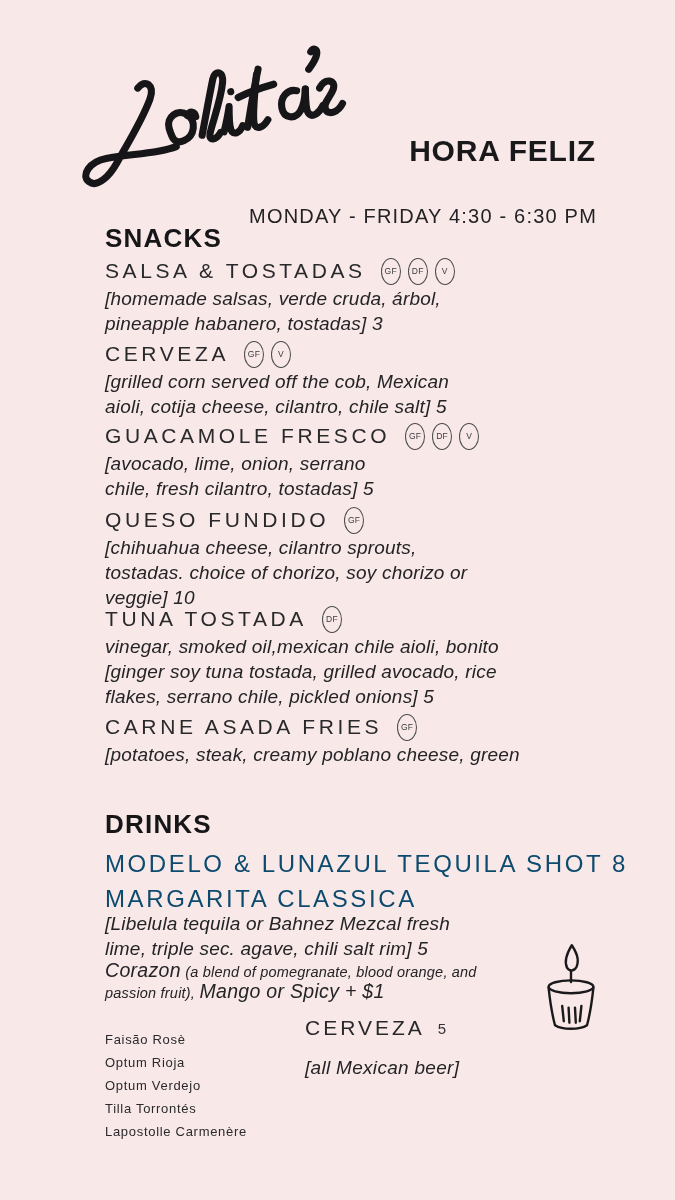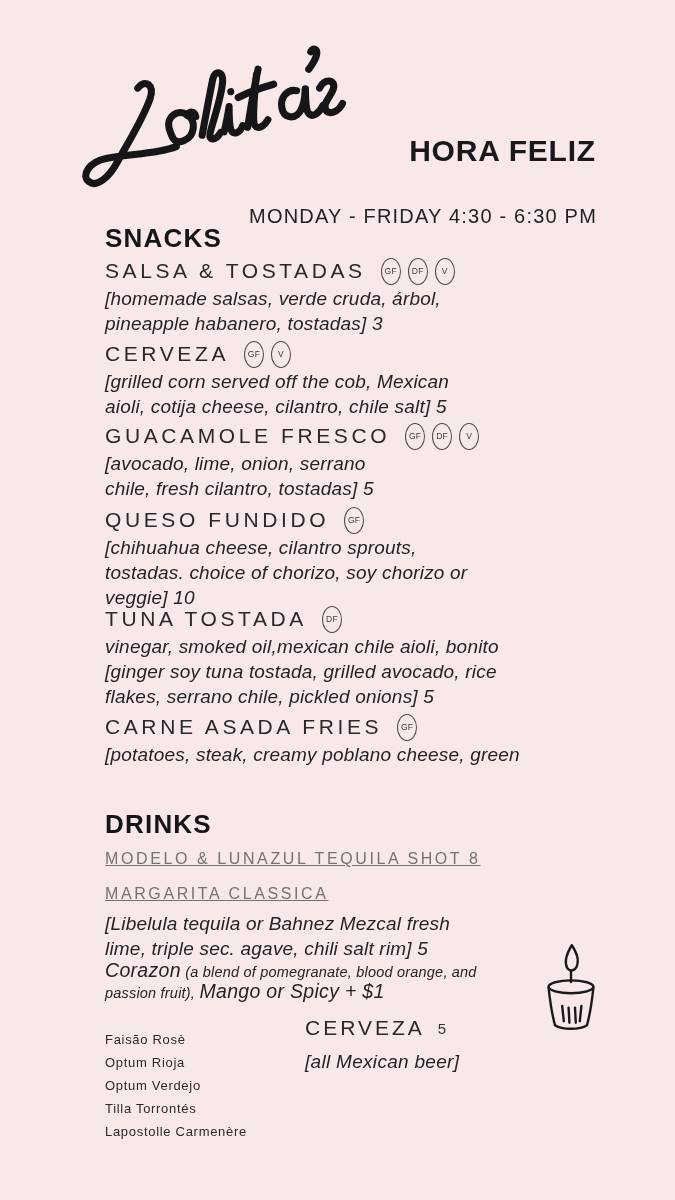--- a/index.html
+++ b/index.html
@@ -19,21 +19,21 @@
   .iname-row{display:flex;align-items:center;height:26px;}
   .iname{font-size:21px;letter-spacing:3.6px;color:#29292c;white-space:nowrap;}
   .badges{display:flex;align-items:center;margin-left:8px;}
   .badge{
     box-sizing:border-box;width:20px;height:27px;margin-left:7px;
     border:1.3px solid #4a4a4d;border-radius:50%;
     display:inline-flex;align-items:center;justify-content:center;
     font-size:8.5px;letter-spacing:0.3px;color:#3a3a3d;font-weight:400;
   }
   .idesc{margin-top:2px;font-style:italic;font-size:19px;line-height:25px;letter-spacing:0.2px;color:#242427;}
-  .drink-line{left:105px;font-size:16px;letter-spacing:2.6px;color:#737373;white-space:nowrap;text-decoration:underline;}
+  .drink-line{left:105px;font-size:24px;letter-spacing:2.6px;color:#0c4a6e;white-space:nowrap;}
   .note-line{left:105px;white-space:nowrap;color:#242427;}
   .note-big{font-style:italic;font-size:19.5px;letter-spacing:0.3px;}
   .note-small{font-style:italic;font-size:14.5px;letter-spacing:0.2px;margin-top:24px;}
   
   .vc-h{font-size:21px;letter-spacing:3px;color:#29292c;white-space:nowrap;}
   .vc-5{font-size:15px;letter-spacing:1px;margin-left:13px;position:relative;top:-1px;color:#333336;}
   .wines div{font-size:13px;line-height:23px;letter-spacing:0.7px;color:#2a2a2d;}
   .beer{font-style:italic;font-size:19px;letter-spacing:0.3px;color:#242427;}
   svg{display:block;}
 </style>
@@ -193,16 +193,16 @@
       <div>Optum Verdejo</div>
       <div>Tilla Torrontés</div>
       <div>Lapostolle Carmenère</div>
     </div>
   </div>
 
   <div class="abs" style="left:305px;top:1016px">
     <div class="vc-h">
       <span>CERVEZA</span><span class="vc-5">5</span>
     </div>
-    <div class="beer" style="margin-top:11px">[all Mexican beer]</div>
+    <div class="beer" style="margin-top:17px">[all Mexican beer]</div>
   </div>
 
 </div>
 
 </body></html>

